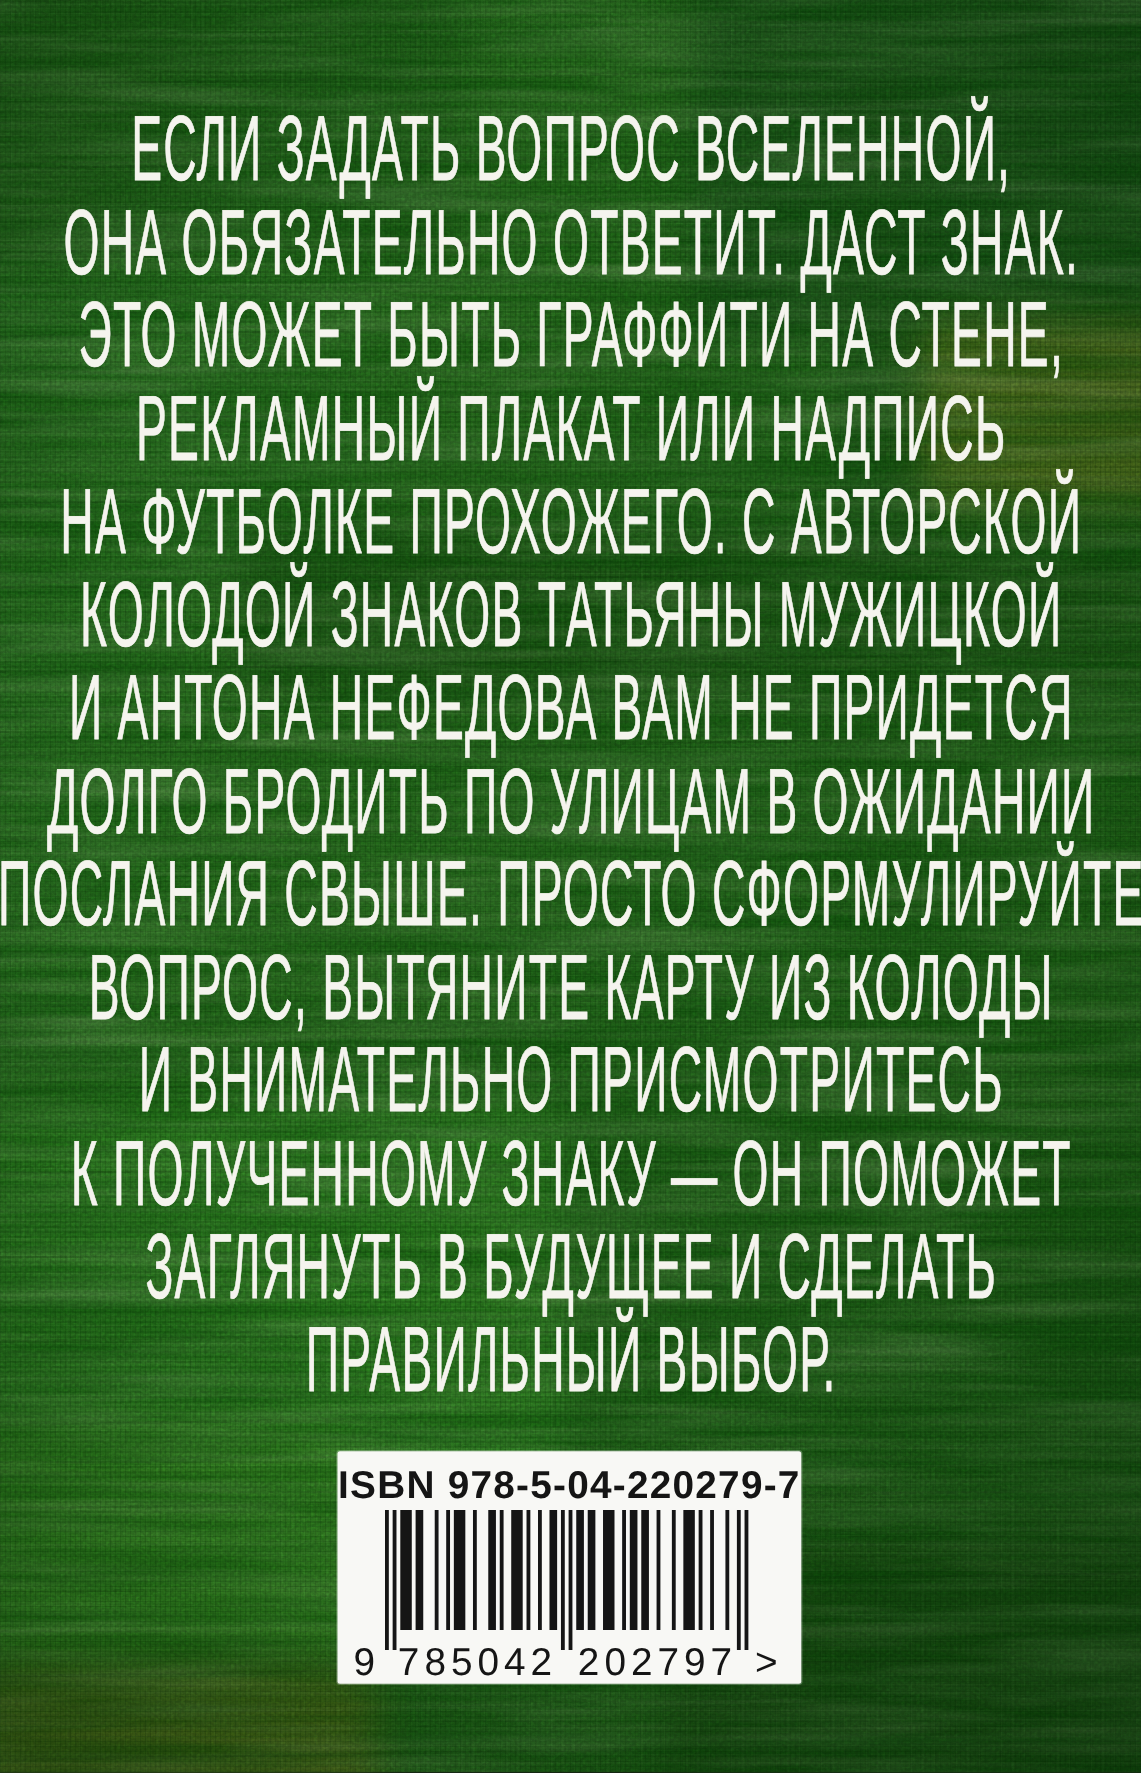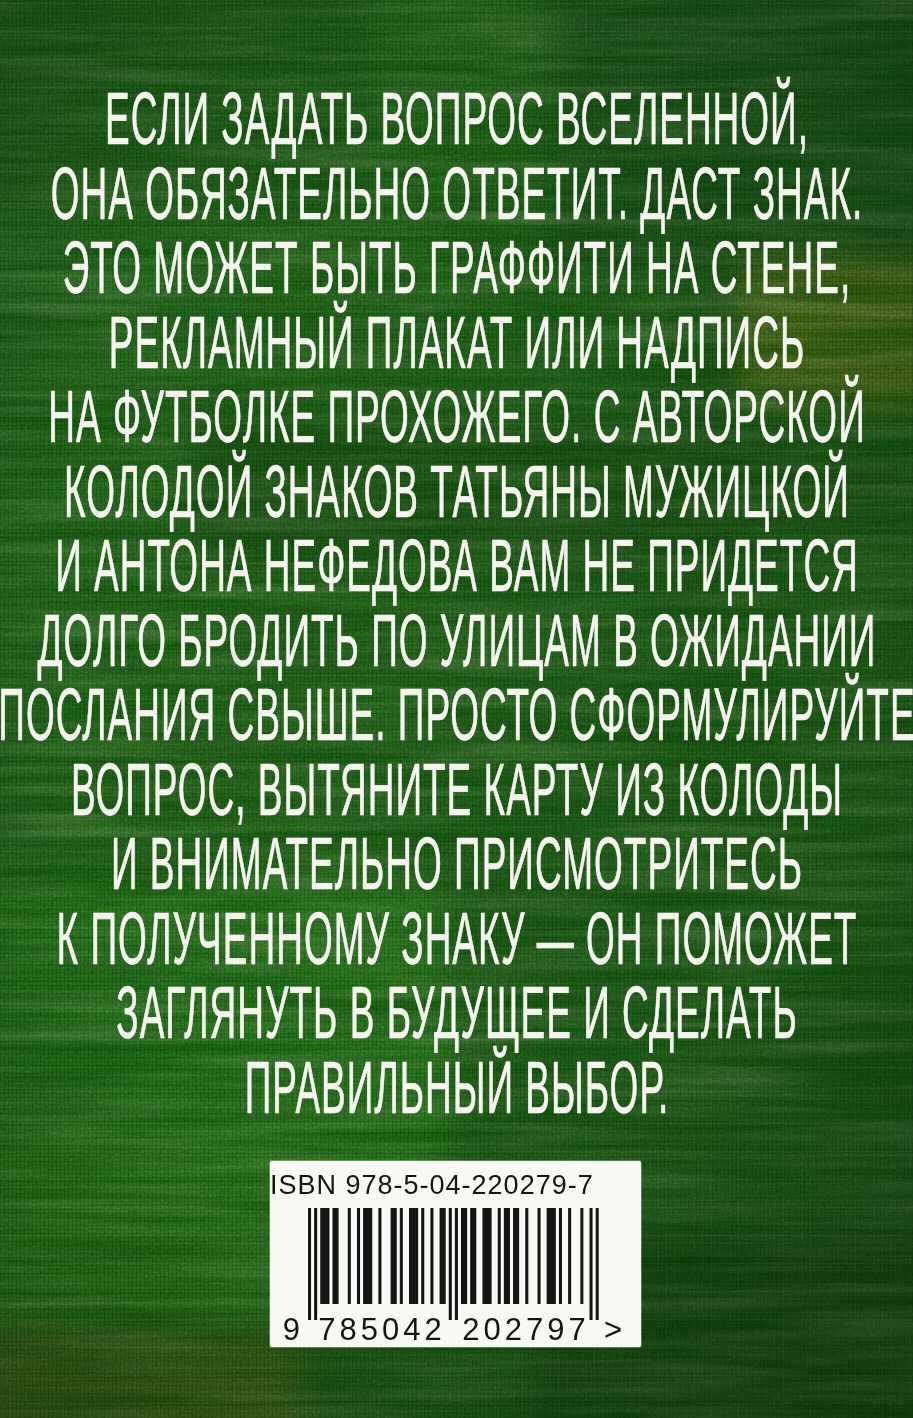--- a/index.html
+++ b/index.html
@@ -37,23 +37,23 @@
     -webkit-text-stroke:.6px var(--text-color,#f5f4ee);
     text-shadow:0 0 1px rgba(255,255,255,.35);
     white-space:nowrap;
   }
   .barcode-panel{
     position:absolute;left:270px;top:1161px;width:371px;height:186px;
     background:var(--barcode-background,#f8f8f5);border-radius:2px;
     box-shadow:0 0 0 1px rgba(255,255,255,.25);
   }
   .isbn-label{
-    position:absolute;top:9px;left:0;width:100%;
-    font-size:27px;letter-spacing:1px;color:var(--barcode-ink,#151515);
-    font-weight:400;
+    position:absolute;top:9px;left:0;width:100%;text-align:center;
+    font-size:31px;letter-spacing:1px;color:var(--barcode-ink,#151515);
+    font-weight:700;
   }
   .bars{position:absolute;left:0;top:47px;width:371px;height:139px;}
 </style>
 </head>
 <body>
 
 <div class="cover">
 
   <div class="patch" style="top:-50px;left:-50px;width:420px;height:260px;background:#27701e;opacity:.9;"></div>
   <div class="patch" style="top:-40px;right:-70px;width:430px;height:310px;background:#1e5f1c;opacity:.9;"></div>

